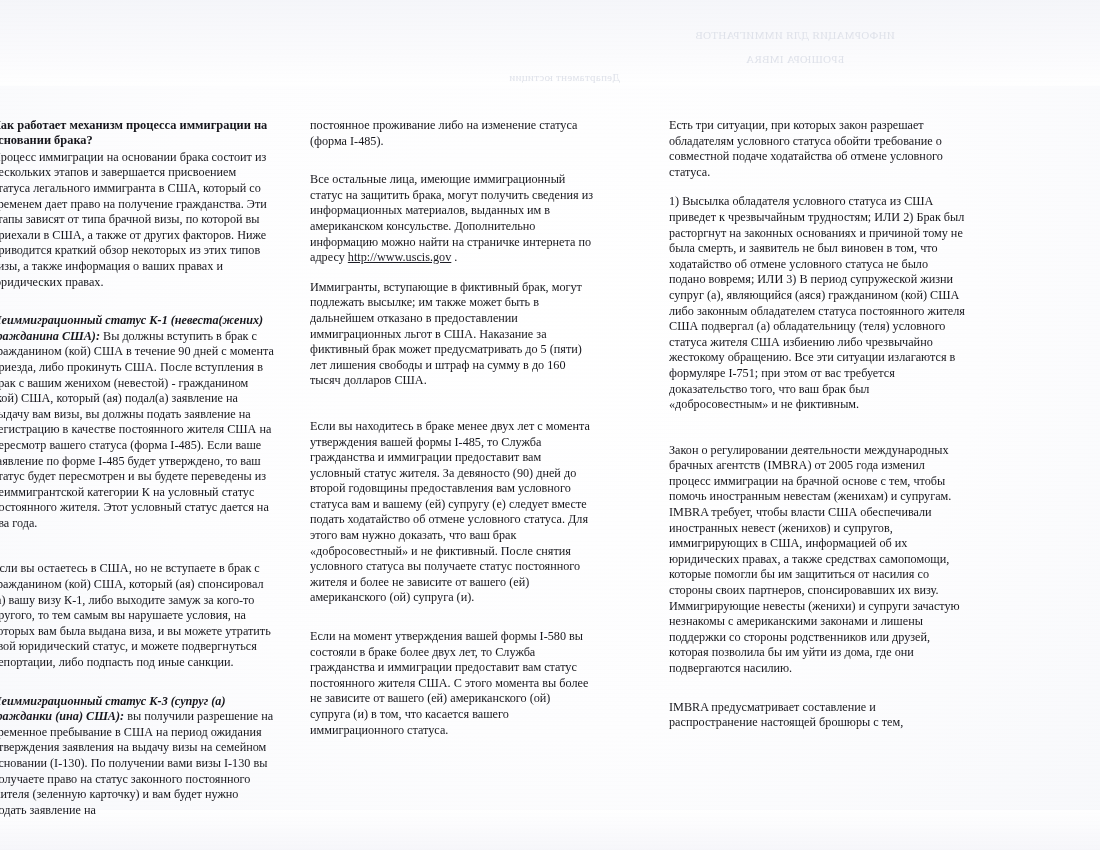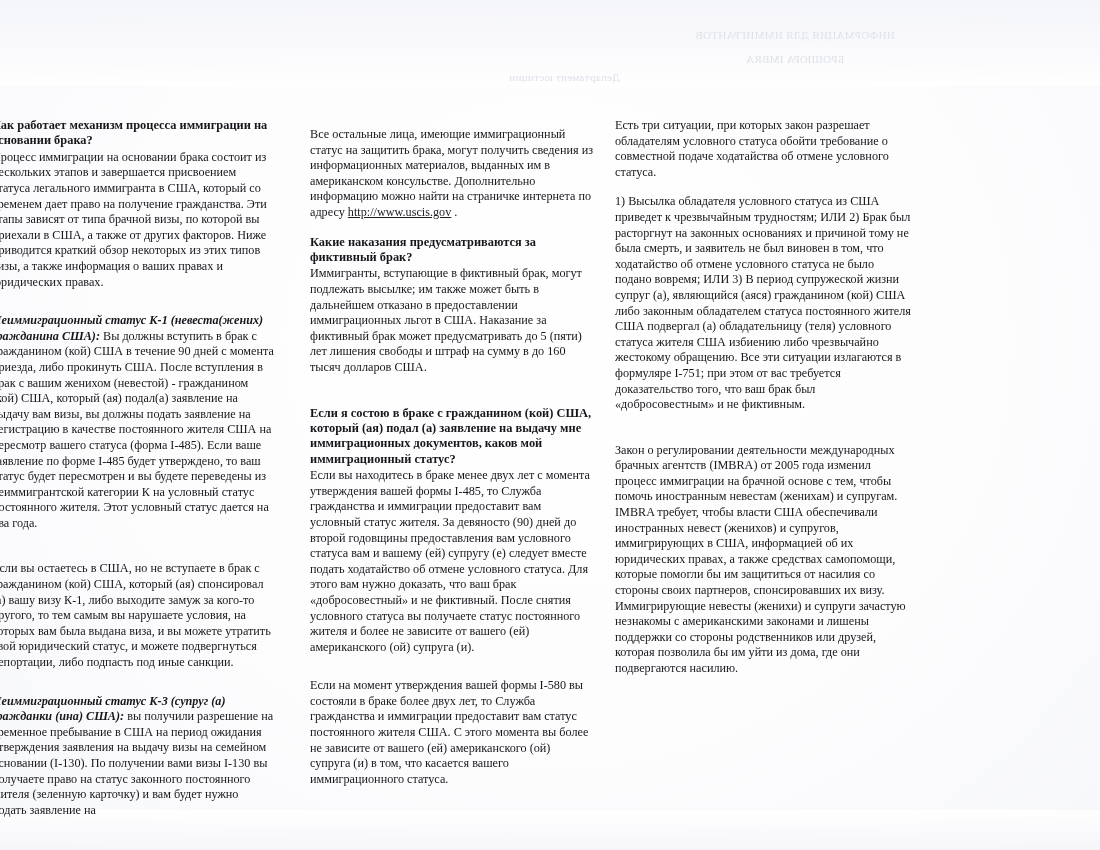--- a/index.html
+++ b/index.html
@@ -60,21 +60,21 @@
   }
   .col {
     position: absolute;
     top: 0;
     font-size: 12.2px;
     line-height: 15.6px;
     text-align: left;
   }
   .col1 { left: -8px;  width: 282px; }
   .col2 { left: 310px; width: 283px; }
-  .col3 { left: 615px; width: 298px; }
+  .col3 { left: 669px; width: 298px; }
 
   p {
     margin: 0 0 14px 0;
   }
 
   h3.q {
     margin: 0 0 1px 0;
     font-size: 12.4px;
     line-height: 15.4px;
     font-weight: bold;
@@ -123,48 +123,48 @@
       <div class="spacer-md"></div>
 
       <p>Если вы остаетесь в США, но не вступаете в брак с гражданином (кой) США, который (ая) спонсировал (а) вашу визу К-1, либо выходите замуж за кого-то другого, то тем самым вы нарушаете условия, на которых вам была выдана виза, и вы можете утратить свой юридический статус, и можете подвергнуться депортации, либо подпасть под иные санкции.</p>
 
       <div class="spacer-sm"></div>
 
       <p><span class="ital-head">Неиммиграционный статус К-3 (супруг (а) гражданки (ина) США):</span><span> вы получили разрешение на временное пребывание в США на период ожидания утверждения заявления на выдачу визы на семейном основании (I-130).  По получении вами визы I-130 вы получаете право на статус законного постоянного жителя (зеленную карточку) и вам будет нужно подать заявление на</span></p>
     </div>
 
     <div class="col col2">
+      <p>постоянное проживание либо на изменение статуса (форма I-485).</p>
 
       <div class="spacer-sm"></div>
 
       <p><span>Все остальные лица, имеющие иммиграционный статус на защитить брака, могут получить сведения из информационных материалов, выданных им в американском консульстве.  Дополнительно информацию можно найти на страничке интернета по адресу</span>
          <a class="url" href="#">http://www.uscis.gov</a><span> .</span></p>
 
-      <h3 class="q">Какие наказания предусматриваются за фиктивный брак?</h3>
       <p>Иммигранты, вступающие в фиктивный брак, могут подлежать высылке; им также может быть в дальнейшем отказано в предоставлении иммиграционных льгот в США.  Наказание за фиктивный брак может предусматривать до 5 (пяти) лет лишения свободы и штраф на сумму в до 160 тысяч долларов США.</p>
 
       <div class="spacer-md"></div>
 
-      <h3 class="q">Если я состою в браке с гражданином (кой) США, который (ая) подал (а) заявление на выдачу мне иммиграционных документов, каков мой иммиграционный статус?</h3>
       <p>Если вы находитесь в браке менее двух лет с момента утверждения вашей формы I-485, то Служба гражданства и иммиграции предоставит вам условный статус жителя.  За девяносто (90) дней до второй годовщины предоставления вам условного статуса вам и вашему (ей) супругу (е) следует вместе подать ходатайство об отмене условного статуса.  Для этого вам нужно доказать, что ваш брак «добросовестный» и не фиктивный.  После снятия условного статуса вы получаете статус постоянного жителя и более не зависите от вашего (ей) американского (ой) супруга (и).</p>
 
       <div class="spacer-sm"></div>
 
       <p>Если на момент утверждения вашей формы I-580 вы состояли в браке более двух лет, то Служба гражданства и иммиграции предоставит вам статус постоянного жителя США.  С этого момента вы более не зависите от вашего (ей) американского (ой) супруга (и) в том, что касается вашего иммиграционного статуса.</p>
     </div>
 
     <div class="col col3">
       <p>Есть три ситуации, при которых закон разрешает обладателям условного статуса обойти требование о совместной подаче ходатайства об отмене условного статуса.</p>
 
       <p>1) Высылка обладателя условного статуса из США приведет к чрезвычайным трудностям; ИЛИ 2) Брак был расторгнут на законных основаниях и причиной тому не была смерть, и заявитель не был виновен в том, что ходатайство об отмене условного статуса не было подано вовремя; ИЛИ 3) В период супружеской жизни супруг (а), являющийся (аяся) гражданином (кой) США либо законным обладателем статуса постоянного жителя США подвергал (а) обладательницу (теля) условного статуса жителя США избиению либо чрезвычайно жестокому обращению.  Все эти ситуации излагаются в формуляре I-751; при этом от вас требуется доказательство того, что ваш брак был «добросовестным» и не фиктивным.</p>
 
       <div class="spacer-md"></div>
 
       <p>Закон о регулировании деятельности международных брачных агентств (IMBRA) от 2005 года изменил процесс иммиграции на брачной основе с тем, чтобы помочь иностранным невестам (женихам) и супругам.  IMBRA требует, чтобы власти США обеспечивали иностранных невест (женихов) и супругов, иммигрирующих в США, информацией об их юридических правах, а также средствах самопомощи, которые помогли бы им защититься от насилия со стороны своих партнеров, спонсировавших их визу.  Иммигрирующие невесты (женихи) и супруги зачастую незнакомы с американскими законами и лишены поддержки со стороны родственников или друзей, которая позволила бы им уйти из дома, где они подвергаются насилию.</p>
 
       <div class="spacer-sm"></div>
 
+      <p>IMBRA предусматривает составление и распространение настоящей брошюры с тем,</p>
     </div>
 
   </div>
 
   <div class="noise"></div>
 </div>
 
 </body></html>

